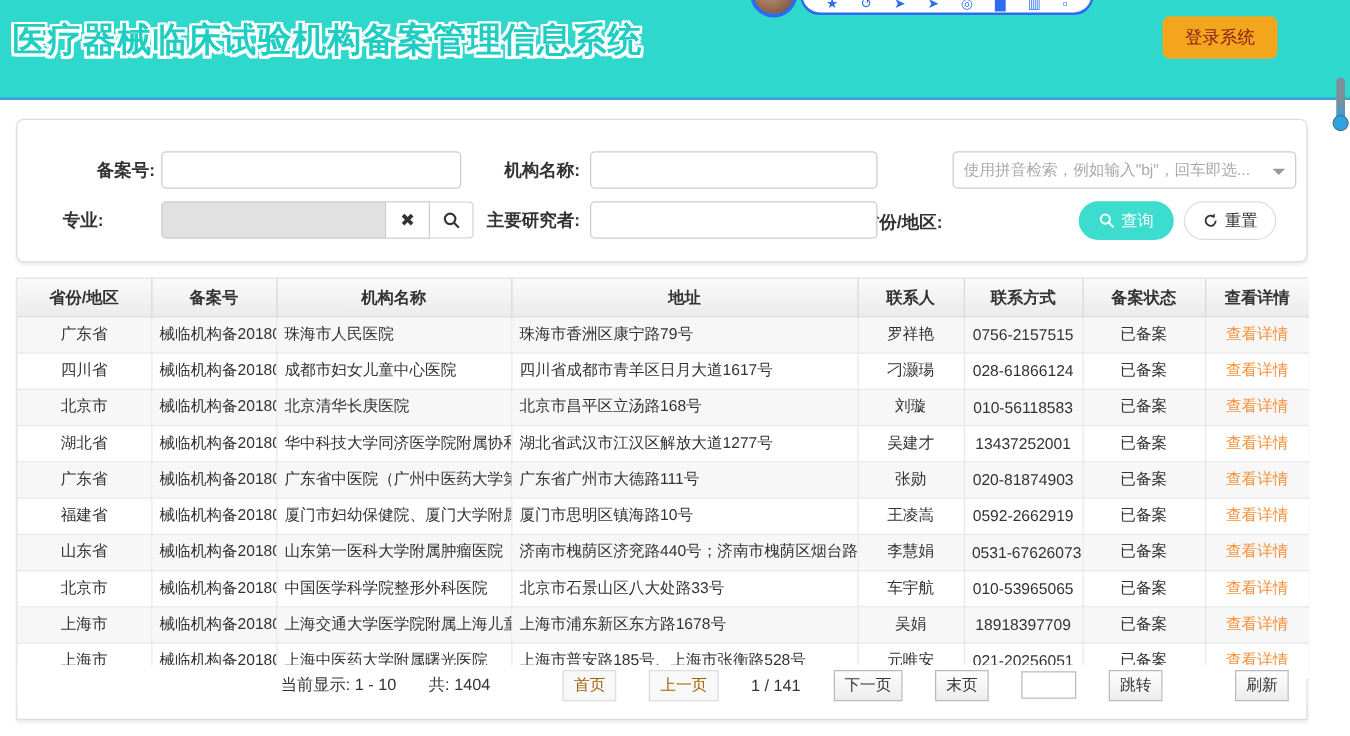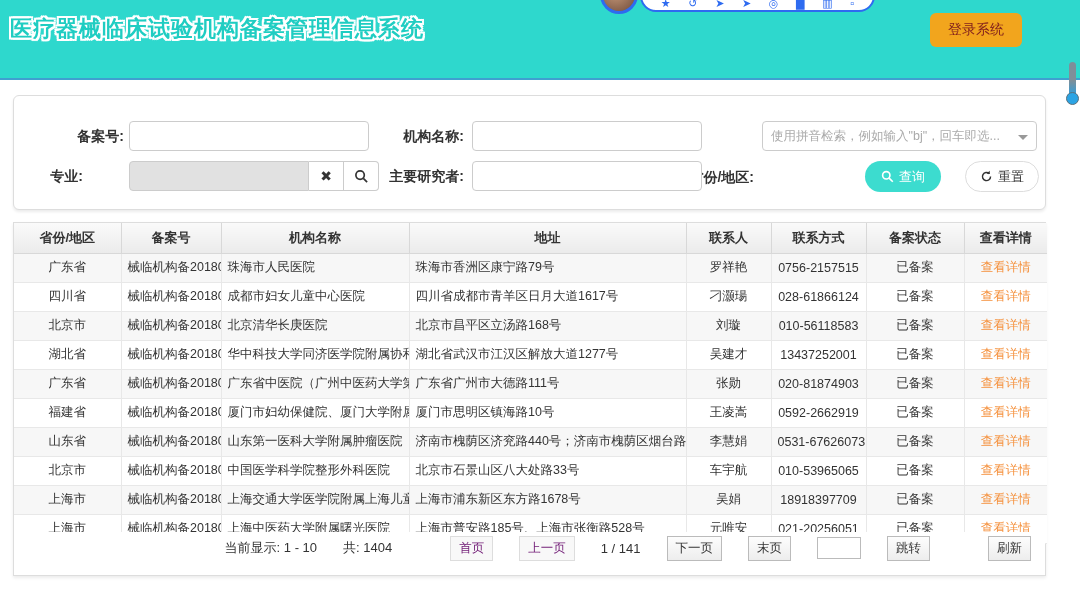--- a/index.html
+++ b/index.html
@@ -2,21 +2,21 @@
 <html><head>
 <meta charset="utf-8">
 <style>
   * { margin:0; padding:0; box-sizing:border-box; }
   html,body { width:1080px; height:589px; overflow:hidden; background:#fff;
     font-family:"Liberation Sans","DejaVu Sans",sans-serif; }
 
   
   .app-header { position:relative; width:1080px; height:80px; background:#2ed8cd;
     border-bottom:2px solid #3f9fd0; overflow:hidden; }
-  .app-title { position:absolute; left:10px; top:14px; font-size:22px; font-weight:bold;
+  .app-title { position:absolute; left:10px; top:14px; font-size:27px; font-weight:bold;
     letter-spacing:1px; color:#1fcdc2;
     text-shadow:-2px -2px 0 #fff, 2px -2px 0 #fff, -2px 2px 0 #fff, 2px 2px 0 #fff,
                  0 -2px 0 #fff, 0 2px 0 #fff, -2px 0 0 #fff, 2px 0 0 #fff; }
   .login-btn { position:absolute; right:58px; top:13px; background:#f2a51d; border:none;
     color:#7f1d1d; font-size:14px; padding:8px 18px; border-radius:6px; cursor:pointer; }
 
   
   .float-toolbar { position:absolute; left:640px; top:-20px; width:235px; height:32px;
     background:#fff; border:2px solid #2e6bf0; border-radius:16px; display:flex;
     align-items:flex-end; justify-content:space-around; padding:0 10px 1px 10px; }
@@ -61,21 +61,21 @@
   .lab-spec { left:0; width:105px;text-align:center; }
   .spec-group { position:absolute; left:115px; height:30px; display:flex; }
   .spec-input { width:180px; height:30px; background:#e1e1e1; border:1px solid #ccc;
     border-radius:4px 0 0 4px; }
   .spec-btn { width:35px; height:30px; background:#fff; border:1px solid #ccc;
     border-left:none; display:flex; align-items:center; justify-content:center;
     cursor:pointer; font-size:14px; color:#333; }
   .spec-btn.last { border-radius:0 4px 4px 0; }
   .lab-pi { left:350px; width:100px; }
   .inp-pi { left:458px; width:230px; }
-  .action-btns { position:absolute; right:6px; top:0; display:flex; gap:24px;align-items:flex-end; }
+  .action-btns { position:absolute; right:24px; top:0; display:flex; gap:8px;align-items:flex-end; }
   .btn-query { background:#3cdccf; color:#fff; border:none; border-radius:16px;
     height:31px; padding:0 16px; font-size:13px; display:flex; align-items:center;
     gap:5px; cursor:pointer; }
   .btn-reset { background:#fff; color:#333; border:1px solid #ddd; border-radius:16px;
     height:31px; padding:0 14px; font-size:13px; display:flex; align-items:center;
     gap:5px; cursor:pointer; }
 
   
   table { width:100%; border-collapse:collapse; table-layout:fixed; }
   thead th { height:30px; font-size:13px; font-weight:bold; color:#333;
@@ -91,21 +91,21 @@
   td.center { text-align:center; }
   .detail-link { color:#f5913d; text-decoration:none; cursor:pointer; }
 
   
   .pager { position:absolute; left:0; bottom:11px; width:100%; height:32px; background:#fff;
     display:flex; align-items:center; justify-content:flex-end; gap:26px;
     padding-right:14px; font-size:13px; color:#333; }
   .pg-text { white-space:nowrap; }
   .pg-btn { border:1px solid #bbb; background:linear-gradient(#fdfdfd,#ededed);
     font-size:12.5px; color:#333; padding:3px 8px; cursor:pointer; }
-  .pg-btn.disabled { color:#701a75; border-color:#ddd;
+  .pg-btn.disabled { color:#a16207; border-color:#ddd;
     background:#f8f8f8; cursor:default; }
   .pg-input { width:44px; height:22px; border:1px solid #bbb; font-size:12px;
     padding:0 4px; outline:none; }
   .pg-gap { width:6px; }
 </style>
 </head>
 <body>
 
 <div class="app-header">
   <div class="app-title">医疗器械临床试验机构备案管理信息系统</div>

